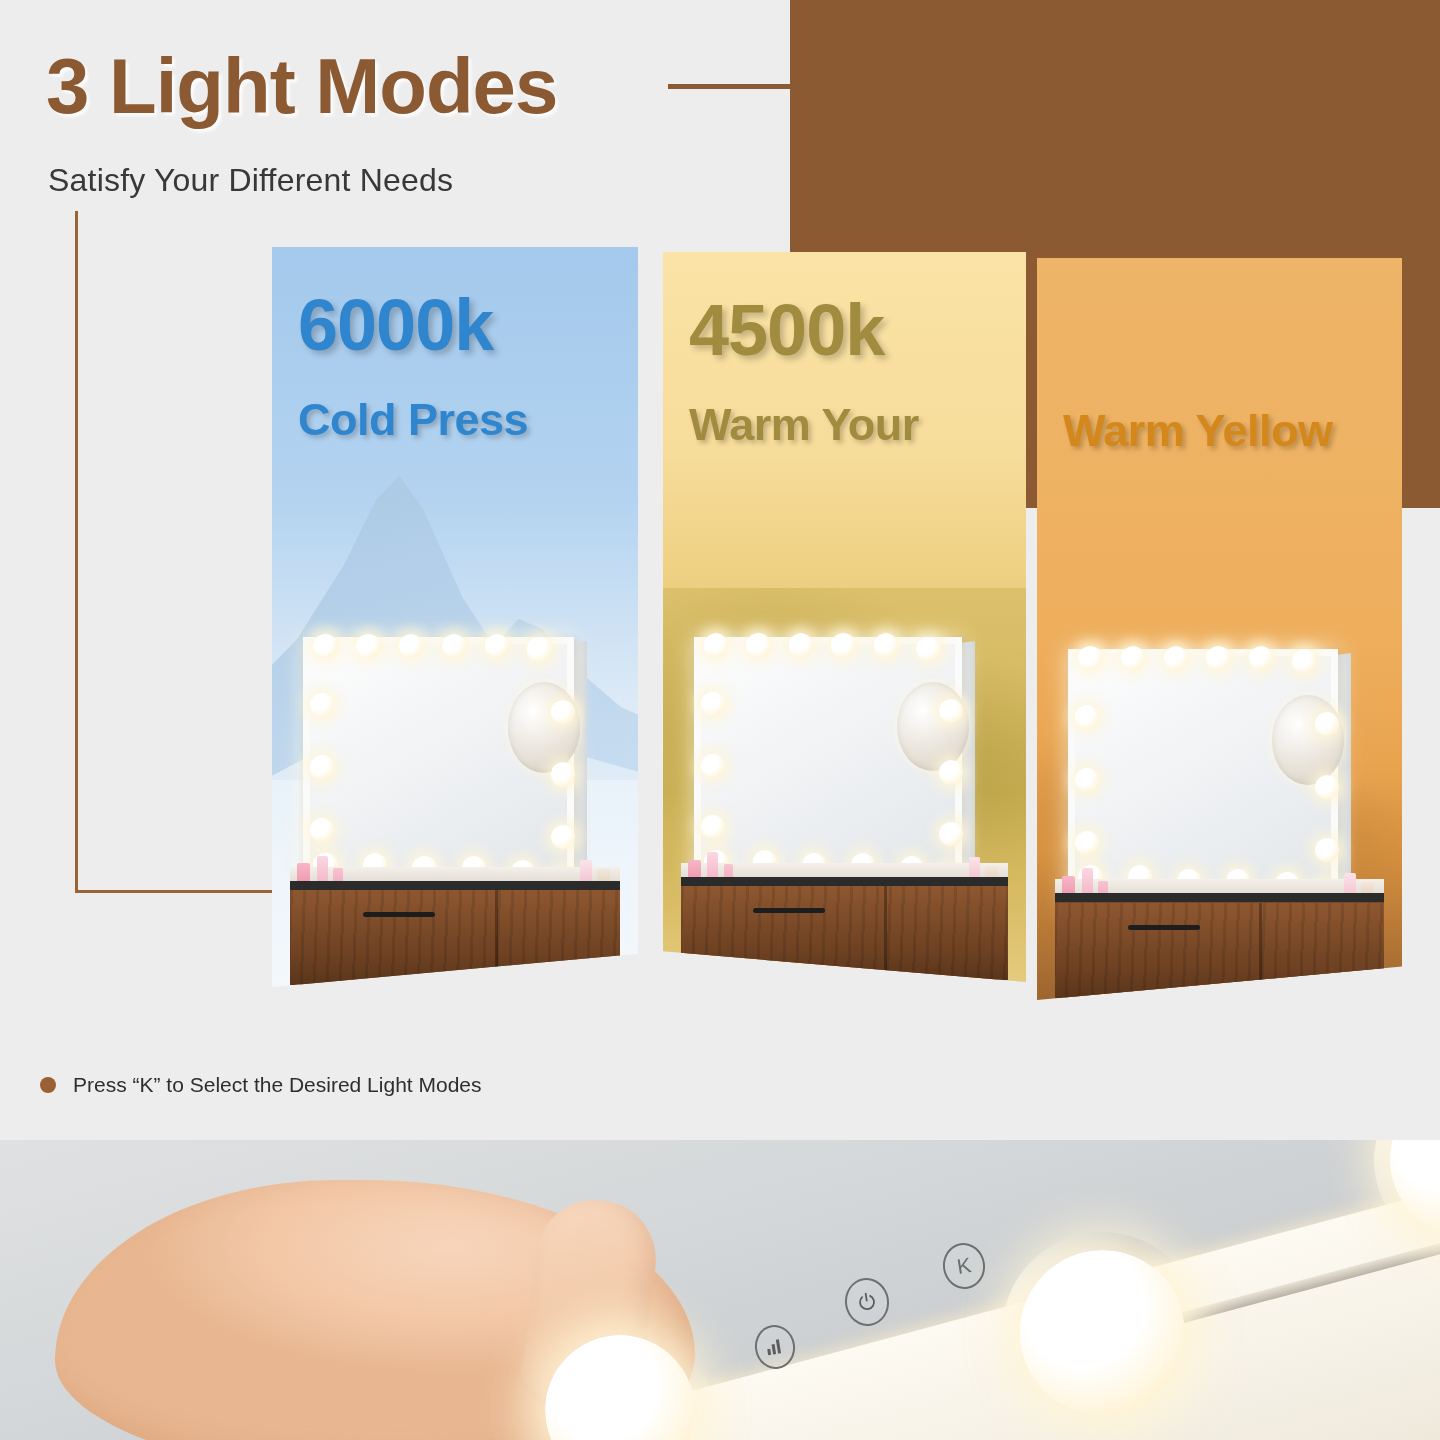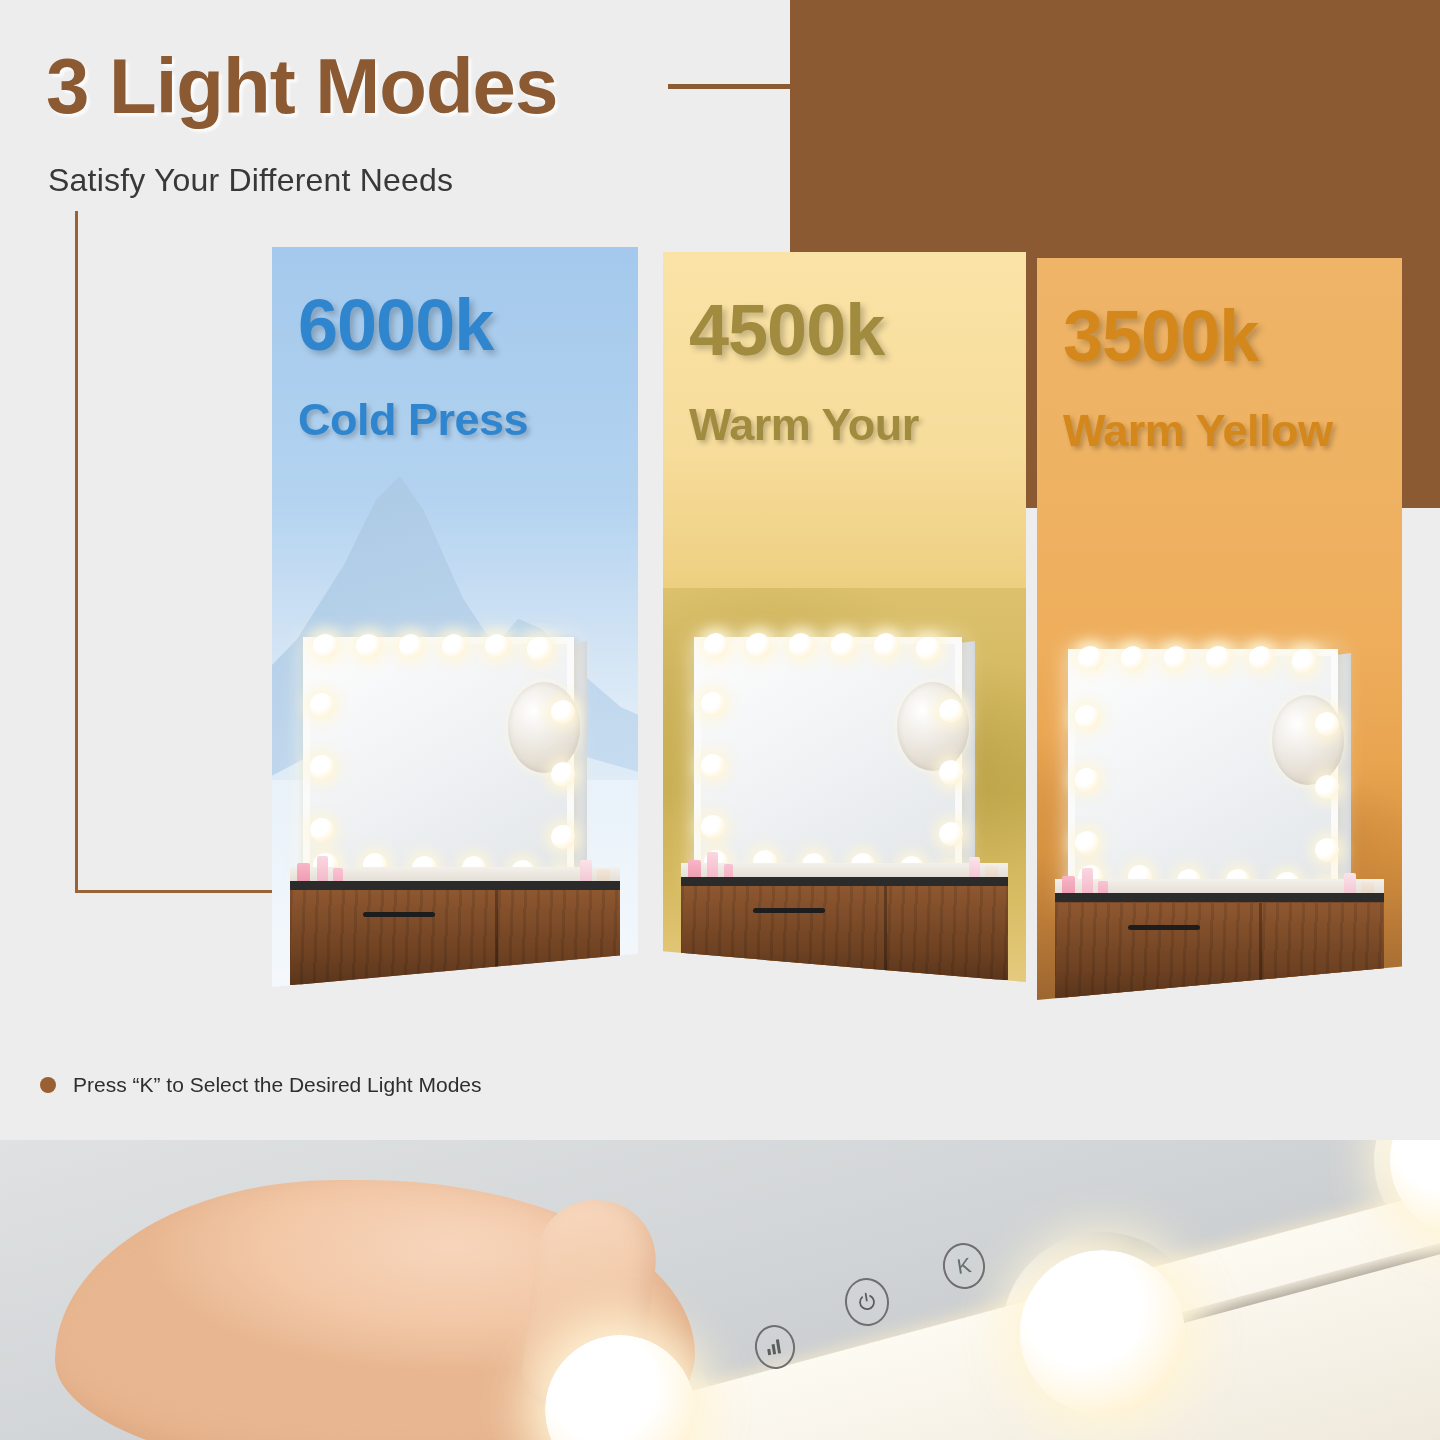--- a/index.html
+++ b/index.html
@@ -337,21 +337,20 @@
       <div class="seam"></div>
       <div class="handle"></div>
     </div>
   </div>
 </div>
 
 <div class="panel p3">
   <div class="scene">
     <div class="dune"></div>
   </div>
-  <div class="kelvin">3500k</div>
   <div class="modename">Warm Yellow</div>
 
   <div class="vanity">
     <div class="mirror-side"></div>
     <div class="mirror-body"></div>
     <div class="magnifier"></div>
     <div class="bulb" style="left:7%;top:-1%"></div>
     <div class="bulb" style="left:20%;top:-1%"></div>
     <div class="bulb" style="left:33%;top:-1%"></div>
     <div class="bulb" style="left:46%;top:-1%"></div>

